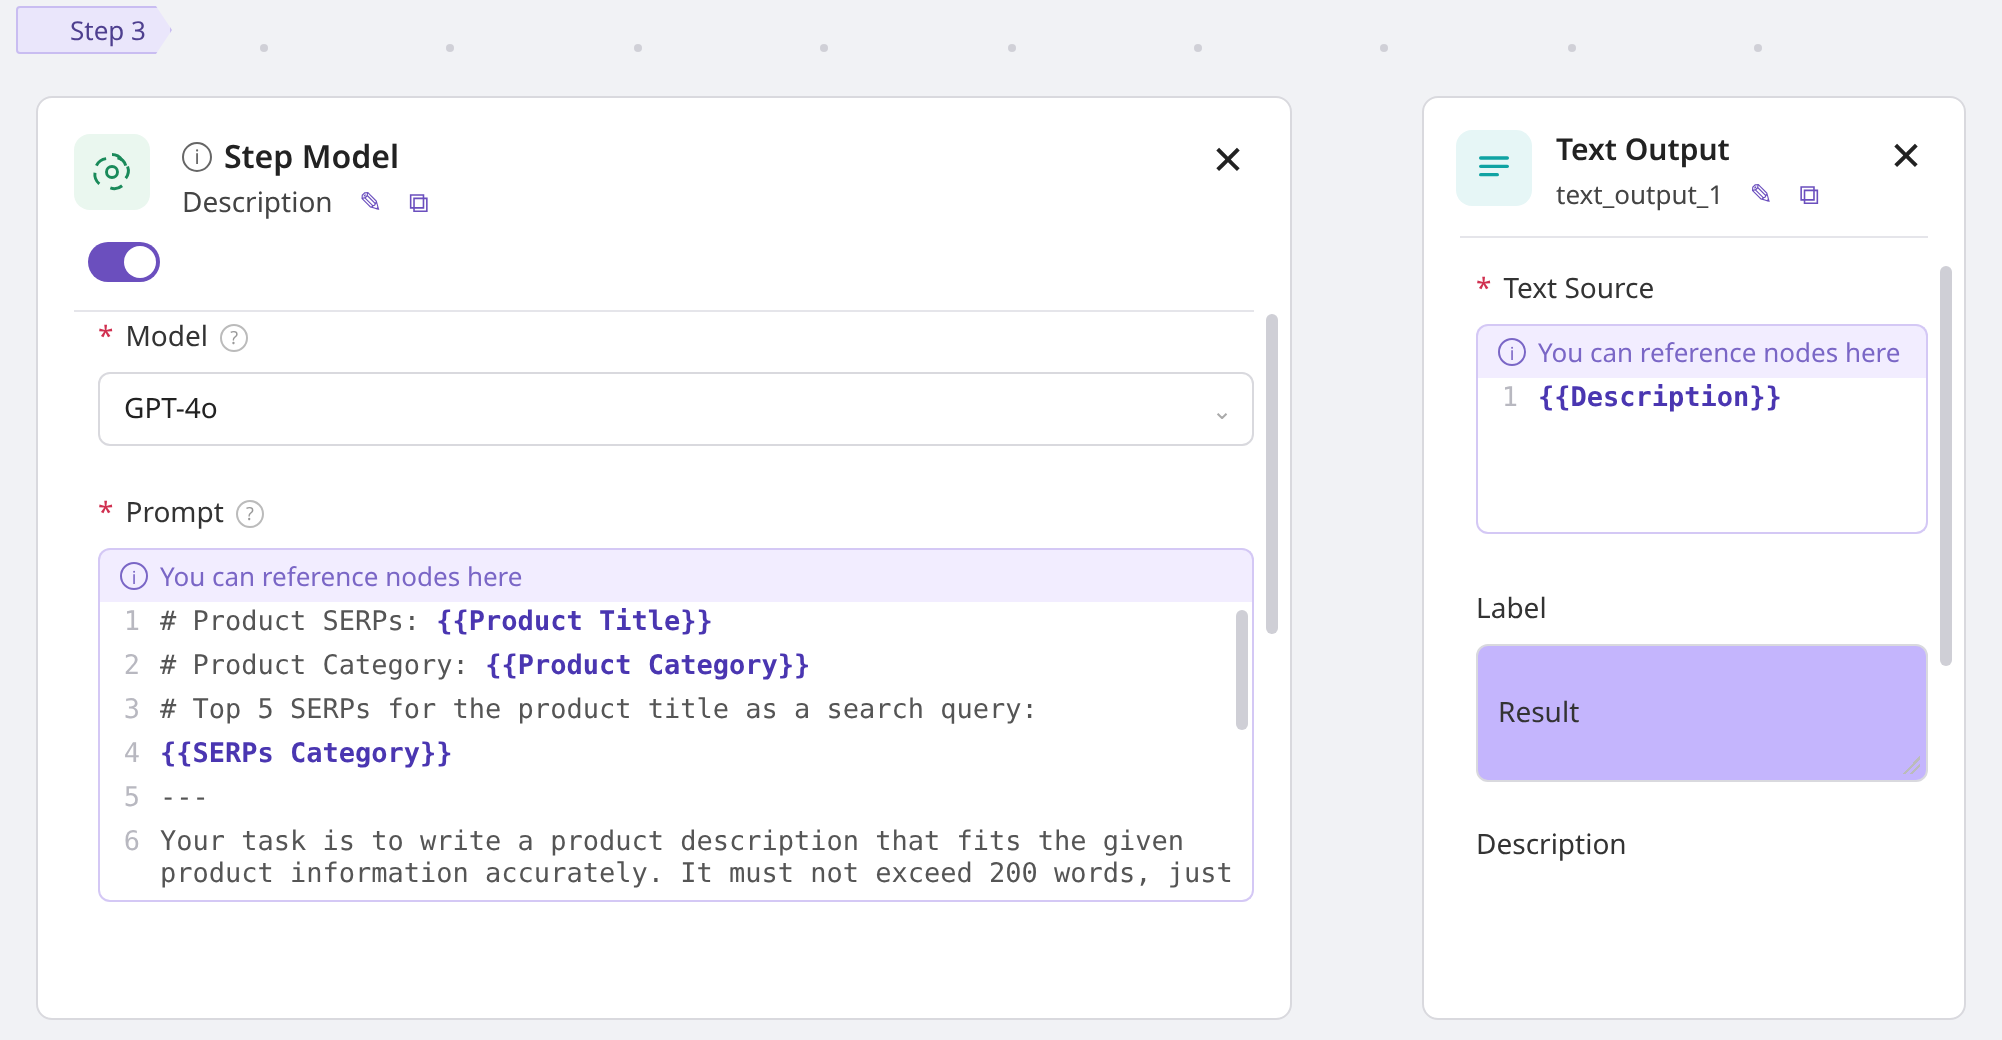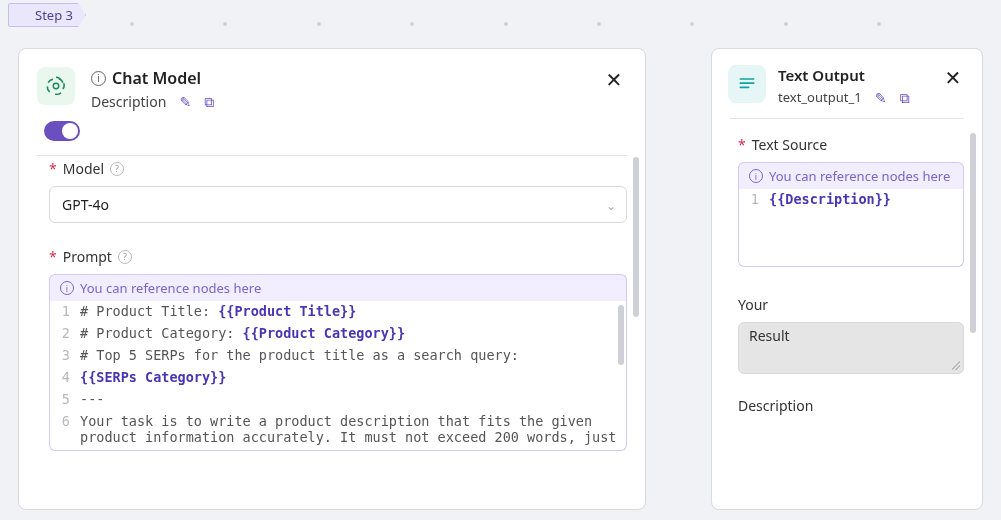--- a/index.html
+++ b/index.html
@@ -137,22 +137,22 @@
   }
   .lines{display:flex;flex-direction:column;}
   .line{display:flex;align-items:flex-start;min-height:22px;padding:0 8px 0 0;}
   .gutter{width:30px;text-align:right;color:#b8b8c0;padding:2px 10px 2px 0;user-select:none;flex:0 0 auto;}
   .code{white-space:pre-wrap;color:var(--code);padding:2px 0;word-break:break-word;}
   .tok{color:var(--token);font-weight:600;}
 
   .textarea{
     border:1px solid var(--border);
     border-radius:6px;
-    padding:3px 10px;min-height:52px;
-    background:#e5e5e5;font-size:14px;color:#333;
+    padding:24px 10px;min-height:52px;
+    background:#c4b5fd;font-size:14px;color:#333;
     resize:vertical; position:relative;
   }
   .textarea::after{content:"";position:absolute;right:3px;bottom:3px;width:9px;height:9px;
     background:linear-gradient(135deg,transparent 50%,#bbb 50%,#bbb 60%,transparent 60%,transparent 70%,#bbb 70%,#bbb 80%,transparent 80%);
   }
 
   .panel-body-scroll{position:absolute;right:6px;top:8px;bottom:12px;width:6px;background:transparent;}
   .panel-body-scroll .thumb{position:absolute;left:0;right:0;background:#cfcfd6;border-radius:3px;}
 </style>
 </head>
@@ -187,21 +187,21 @@
               <path d="M15 4.2c2.2.5 3.9 2.2 4.5 4.3"></path>
             </svg>
         </div>
         <div class="toggle">
             <div class="knob"></div>
           </div>
       </div>
       <div class="node-title-block" style="margin-left:4px;">
         <div class="node-title-row">
           <span class="info-circle">i</span>
-          <span class="node-title">Chat Model</span>
+          <span class="node-title">Step Model</span>
         </div>
         <div class="node-title-row">
           <span class="subtitle">Description</span>
           <span class="edit-copy">
             <span class="tiny-btn">
                 <span>✎</span>
               </span>
             <span class="tiny-btn">
                 <span>⧉</span>
               </span>
@@ -238,21 +238,21 @@
           <span class="help">?</span>
         </div>
         <div class="hint">
           <span class="info-circle">i</span>
           <span>You can reference nodes here</span>
         </div>
         <div class="code-editor" style="height:150px;overflow:hidden;">
           <div class="lines" id="prompt-lines">
               <div class="line">
                 <div class="gutter">1</div>
-                <div class="code"><span># Product Title: </span><span class="tok">{{Product Title}}</span></div>
+                <div class="code"><span># Product SERPs: </span><span class="tok">{{Product Title}}</span></div>
               </div>
               <div class="line">
                 <div class="gutter">2</div>
                 <div class="code"><span># Product Category: </span><span class="tok">{{Product Category}}</span></div>
               </div>
               <div class="line">
                 <div class="gutter">3</div>
                 <div class="code"><span># Top 5 SERPs for the product title as a search query:</span></div>
               </div>
               <div class="line">
@@ -322,21 +322,21 @@
               <div class="line">
                 <div class="gutter">1</div>
                 <div class="code"><span class="tok">{{Description}}</span></div>
               </div>
             </div>
         </div>
       </div>
 
       <div class="field" style="margin-top:28px;">
         <div class="field-label">
-          <span>Your</span>
+          <span>Label</span>
         </div>
         <div class="textarea">
           <span>Result</span>
         </div>
       </div>
 
       <div class="field" style="margin-top:22px;">
         <div class="field-label" style="margin-bottom:0;">
           <span>Description</span>
         </div>

